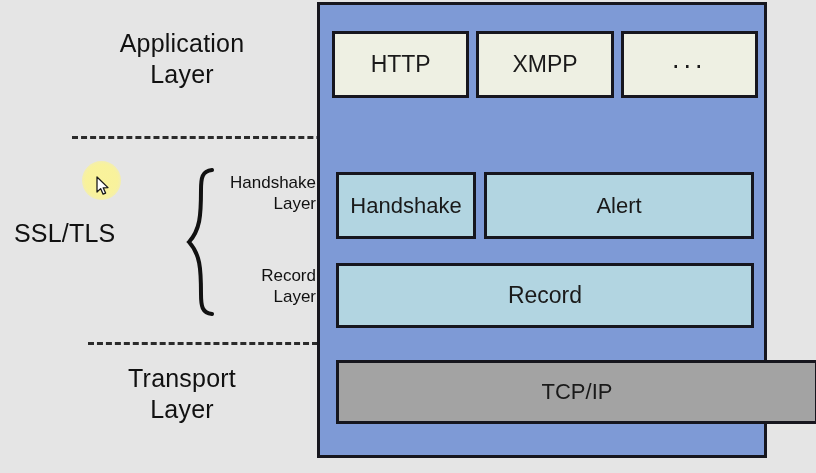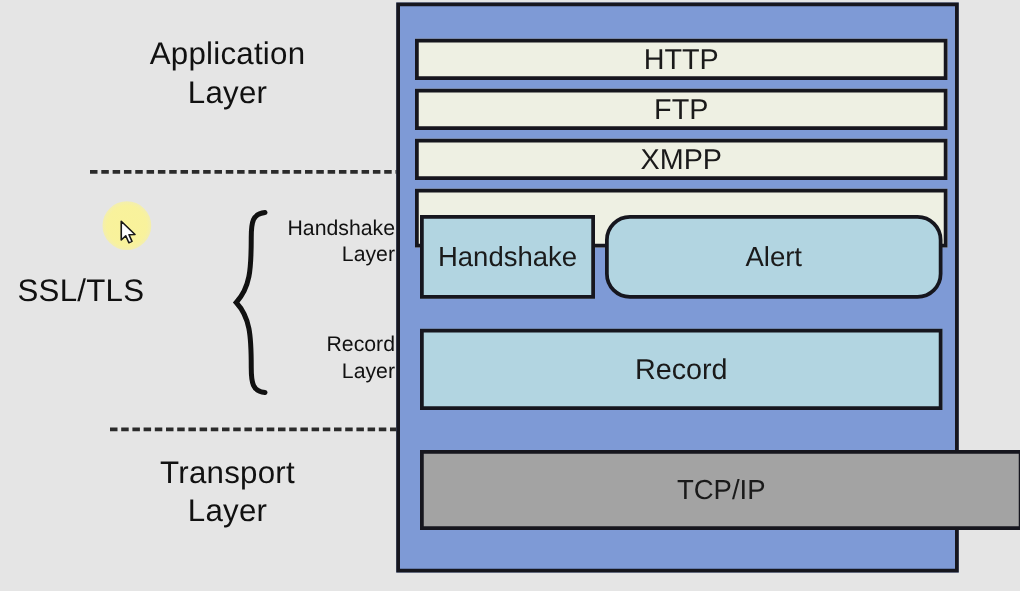--- a/index.html
+++ b/index.html
@@ -117,21 +117,20 @@
     box-sizing: border-box;
   }
 
   
   #row-application {
     left: 12px;
     top: 26px;
     width: 426px;
     height: 67px;
     gap: 7px;
-    flex-direction: column;
   }
   .proto-box {
     flex: 1 1 0;
     background: #eef0e3;
     border: 3px solid #16161e;
     box-sizing: border-box;
     display: flex;
     align-items: center;
     justify-content: center;
     font-size: 23px;
@@ -161,21 +160,21 @@
     justify-content: center;
     text-align: center;
     font-size: 22px;
     line-height: 24px;
     color: #1a1a1a;
     white-space: pre-line;
     font-family: "Liberation Sans", sans-serif;
   }
   #ssl-box-handshake { flex: 0 0 140px; }
   #ssl-box-changecipherspec { flex: 0 0 146px; }
-  #ssl-box-alert { flex: 1 1 auto; border-radius: 20px; }
+  #ssl-box-alert { flex: 1 1 auto; }
 
   
   #row-record {
     left: 16px;
     top: 258px;
     width: 418px;
     height: 65px;
   }
   #record-box {
     width: 100%;
@@ -260,21 +259,20 @@
   <div class="sub-label" id="label-record-layer">Record
 Layer</div>
 
   <div class="divider" id="divider-app-ssl"></div>
   <div class="divider" id="divider-ssl-transport"></div>
 
   <div id="stack-panel">
 
     <div class="row" id="row-application">
       <div class="proto-box">HTTP</div>
-      <div class="proto-box">FTP</div>
       <div class="proto-box">XMPP</div>
       <div class="proto-box ellipsis">...</div>
     </div>
 
     <div class="row" id="row-ssl-subprotocols">
       <div class="ssl-box" id="ssl-box-handshake">Handshake</div>
       <div class="ssl-box" id="ssl-box-alert">Alert</div>
     </div>
 
     <div class="row" id="row-record">

